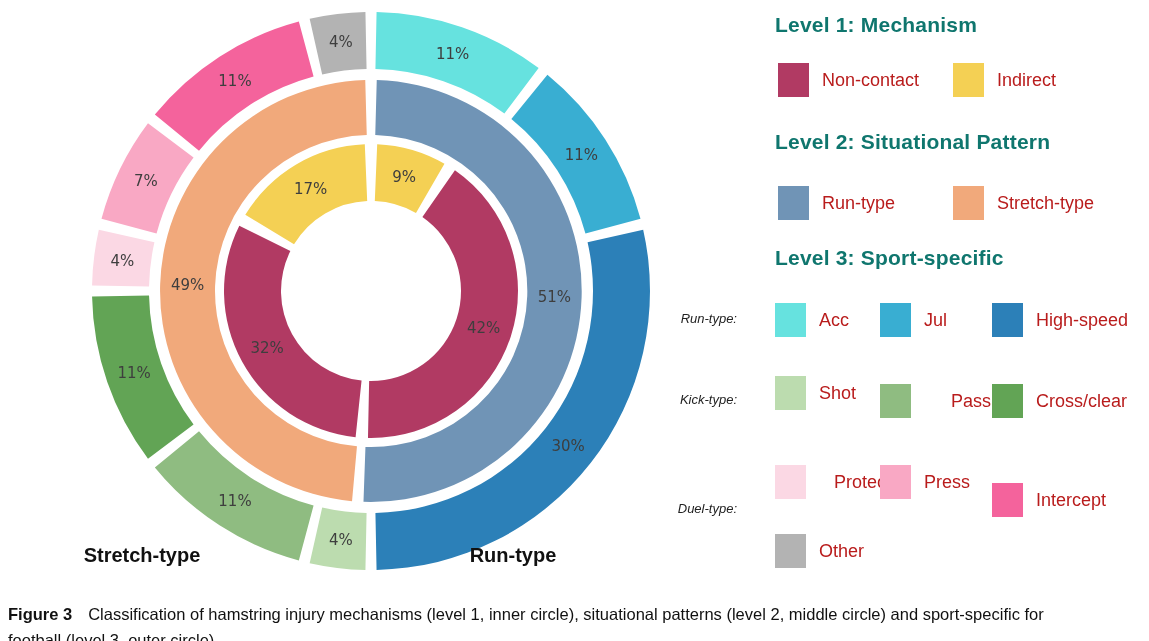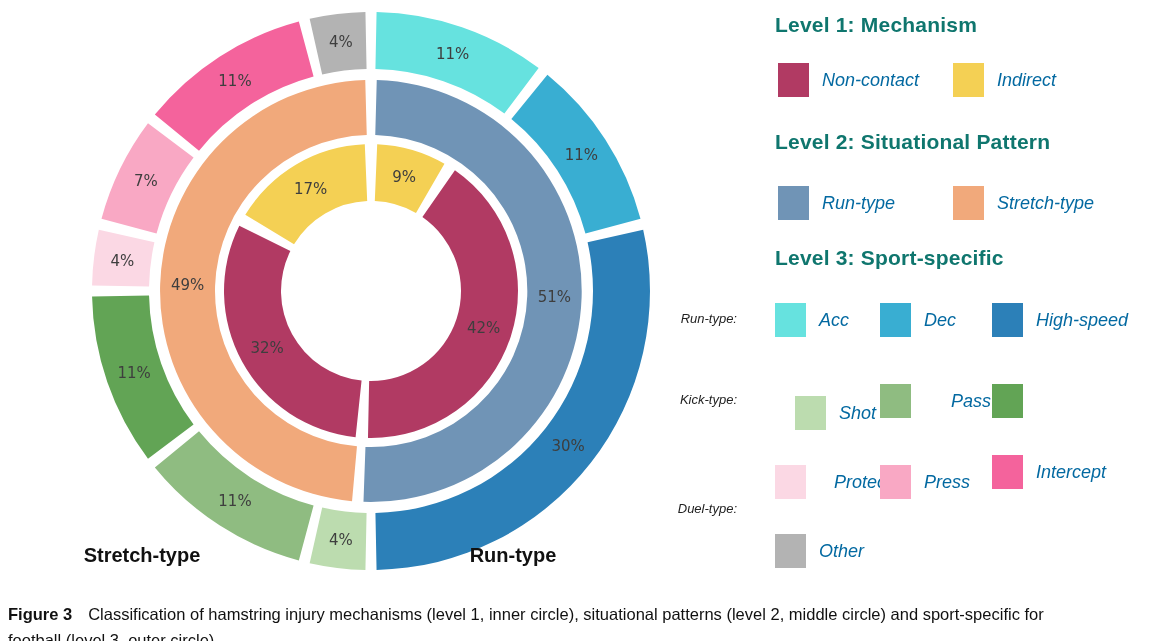--- a/index.html
+++ b/index.html
@@ -1,20 +1,20 @@
 <!DOCTYPE html>
 <html><head>
 <meta charset="utf-8">
 <style>
   html,body{margin:0;padding:0;background:#ffffff;}
   body{width:1149px;height:641px;position:relative;font-family:"Liberation Sans",sans-serif;overflow:hidden;}
   .abs{position:absolute;}
   .ltitle{font-size:21px;font-weight:bold;color:#0f766e;letter-spacing:.2px;}
   .sw{width:31px;height:34px;display:inline-block;}
-  .lbl{font-size:18px;color:#0369a1;line-height:34px;font-style:italic;}
+  .lbl{font-size:18px;color:#b91c1c;line-height:34px;}
   .rowlab{font-size:13px;font-style:italic;color:#222;text-align:right;width:137px;}
   .legend-item{display:flex;align-items:center;gap:13px;position:absolute;}
   .pct{font-size:15px;fill:#3E3E3E;text-anchor:middle;font-family:"DejaVu Sans",sans-serif;}
   .ring-label{font-size:20px;font-weight:bold;fill:#111;text-anchor:middle;font-family:"Liberation Sans",sans-serif;}
   .caption{position:absolute;left:8px;top:584px;width:1140px;font-size:16.5px;line-height:26px;color:#111;}
   .caption b{margin-right:16px;text-align:right;}
   .caption .cline{white-space:nowrap;}
 </style>
 </head>
 <body>
@@ -80,50 +80,51 @@
 
 <div class="abs ltitle" style="left:775px;top:246px;">Level 3: Sport-specific</div>
 
 <div class="abs rowlab" style="left:600px;top:311px;">Run-type:</div>
 <div class="legend-item" style="left:775px;top:303px;">
   <span class="sw" style="background: rgb(102, 226, 223);"></span>
   <span class="lbl">Acc</span>
 </div>
 <div class="legend-item" style="left:880px;top:303px;">
   <span class="sw" style="background: rgb(57, 174, 210);"></span>
-  <span class="lbl">Dec</span>
+  <span class="lbl">Jul</span>
 </div>
 <div class="legend-item" style="left:992px;top:303px;">
   <span class="sw" style="background: rgb(44, 128, 184);"></span>
   <span class="lbl">High-speed</span>
 </div>
 
 <div class="abs rowlab" style="left:600px;top:392px;">Kick-type:</div>
-<div class="legend-item" style="left:775px;top:396px;margin-left:20px;">
+<div class="legend-item" style="left:775px;top:376px;">
   <span class="sw" style="background: rgb(188, 220, 175);"></span>
   <span class="lbl">Shot</span>
 </div>
 <div class="legend-item" style="left:880px;top:384px;gap:40px;">
   <span class="sw" style="background: rgb(143, 188, 129);"></span>
   <span class="lbl">Pass</span>
 </div>
 <div class="legend-item" style="left:992px;top:384px;">
   <span class="sw" style="background: rgb(98, 164, 85);"></span>
+  <span class="lbl">Cross/clear</span>
 </div>
 
 <div class="abs rowlab" style="left:600px;top:473px;margin-top:28px;">Duel-type:</div>
 <div class="legend-item" style="left:775px;top:465px;gap:28px;">
   <span class="sw" style="background: rgb(251, 216, 228);"></span>
   <span class="lbl">Protect</span>
 </div>
 <div class="legend-item" style="left:880px;top:465px;">
   <span class="sw" style="background: rgb(249, 168, 196);"></span>
   <span class="lbl">Press</span>
 </div>
-<div class="legend-item" style="left:992px;top:455px;">
+<div class="legend-item" style="left:992px;top:483px;">
   <span class="sw" style="background: rgb(244, 99, 156);"></span>
   <span class="lbl">Intercept</span>
 </div>
 
 <div class="legend-item" style="left:775px;top:534px;">
   <span class="sw" style="background: rgb(179, 179, 179);"></span>
   <span class="lbl">Other</span>
 </div>
 
 <p class="caption">

